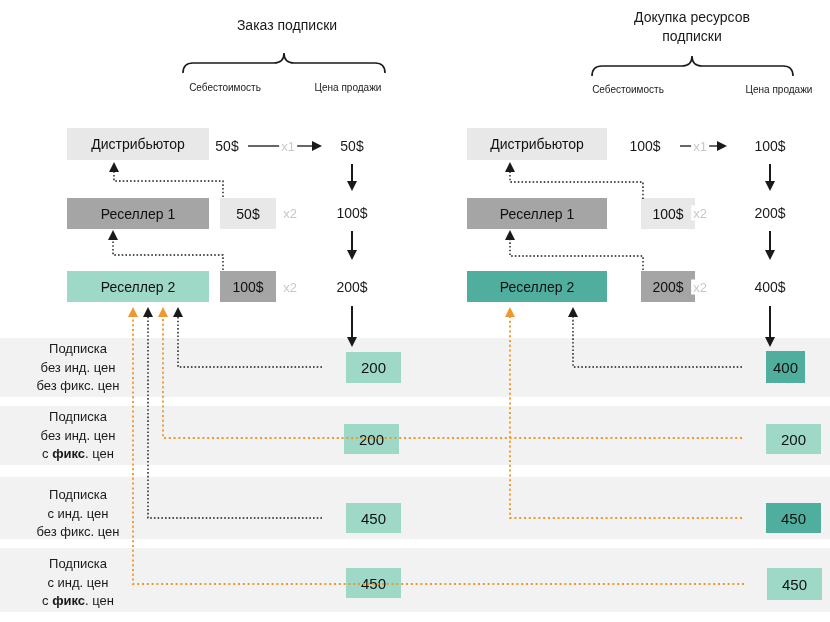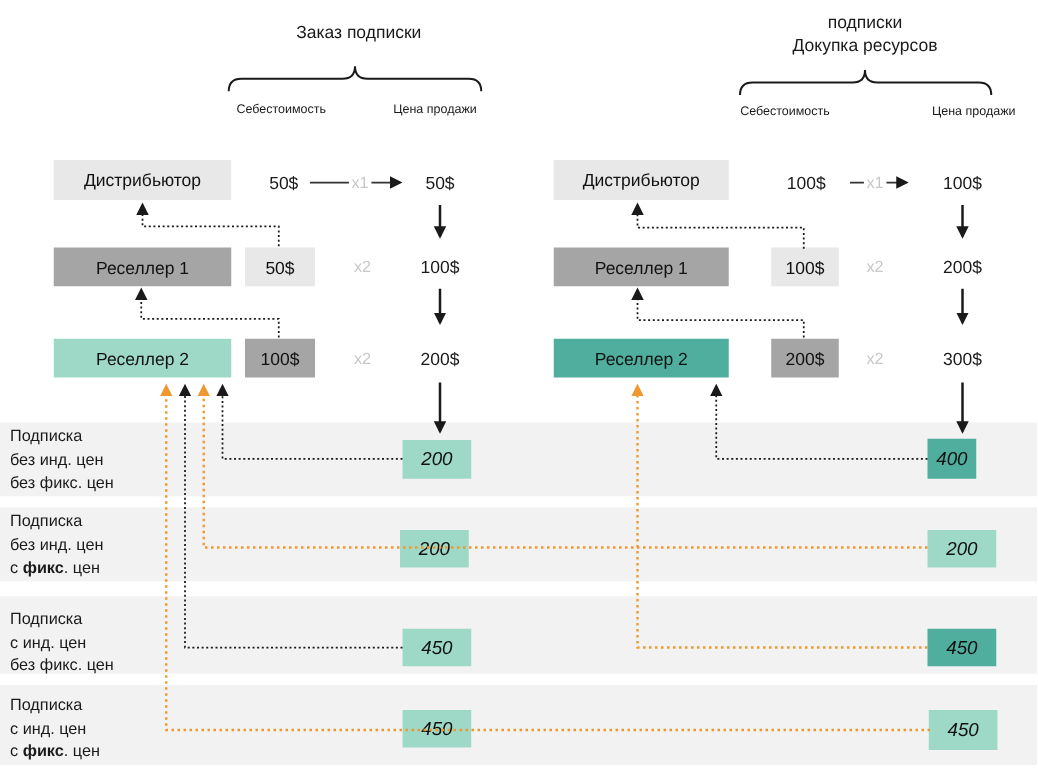--- a/index.html
+++ b/index.html
@@ -10,35 +10,35 @@
     --band:#f2f2f2;
     --orange:#ef982f;
     --ink:#1a1a1a;
     --mult-gray:#c8c8c8;
   }
   html,body{margin:0;padding:0;background:#fff;}
   body{font-family:"Liberation Sans", sans-serif;color:var(--ink);}
   .canvas{position:relative;width:830px;height:622px;background:#fff;overflow:hidden;}
   .band{position:absolute;left:0;width:830px;background:var(--band);z-index:0;}
   .box{position:absolute;display:flex;align-items:center;justify-content:center;
-       font-size:14px;color:#111;z-index:1;}
+       font-size:14px;color:#111;z-index:1;margin-left:24px;}
   .bg-lgray{background:var(--light-gray-box);}
   .bg-dgray{background:var(--dark-gray-box);}
   .bg-teal{background:var(--teal-light);}
   .bg-tealdark{background:var(--teal-dark);}
-  .val{font-size:15px;font-style:italic;}
+  .val{font-size:15px;}
   .txt{position:absolute;transform:translate(-50%,-50%);white-space:nowrap;
        font-size:14px;z-index:1;}
   .xmult{position:absolute;transform:translate(-50%,-50%);white-space:nowrap;
          font-size:13px;color:var(--mult-gray);z-index:3;background:#fff;padding:0 2px;}
   .sectitle{position:absolute;transform:translateX(-50%);text-align:center;
             font-size:14px;line-height:19px;z-index:1;}
   .collabel{position:absolute;transform:translateX(-50%);font-size:10px;
             white-space:nowrap;z-index:1;}
-  .rowlabel{position:absolute;left:8px;width:140px;text-align:left;
+  .rowlabel{position:absolute;left:8px;width:140px;text-align:center;
             font-size:13px;line-height:18.5px;z-index:1;}
   svg.overlay{position:absolute;left:0;top:0;z-index:2;pointer-events:none;}
   .ln-b{stroke:var(--ink);stroke-width:1.4;fill:none;stroke-dasharray:1.6 2.1;}
   .ln-o{stroke:var(--orange);stroke-width:1.9;fill:none;stroke-dasharray:2 2.8;}
   .ln-s{stroke:var(--ink);stroke-width:2;fill:none;}
   .ln-t{stroke:#333;stroke-width:1.4;fill:none;}
   .brace{stroke:var(--ink);stroke-width:1.6;fill:none;}
   .mk-b{fill:var(--ink);}
   .mk-o{fill:var(--orange);}
 </style>
@@ -47,22 +47,22 @@
 
 <div class="canvas">
 
   <div class="band" style="top:338px;height:59px"></div>
   <div class="band" style="top:406px;height:59px"></div>
   <div class="band" style="top:477px;height:62px"></div>
   <div class="band" style="top:548px;height:64px"></div>
 
   <div class="sectitle" style="left:287px;top:16px">Заказ подписки</div>
   <div class="sectitle" style="left:692px;top:8px">
+    <div>Докупка ресурсов</div>
     <div>подписки</div>
-    <div>Докупка ресурсов</div>
   </div>
 
   <div class="collabel" style="left:225px;top:82px">Себестоимость</div>
   <div class="collabel" style="left:348px;top:82px">Цена продажи</div>
   <div class="collabel" style="left:628px;top:84px">Себестоимость</div>
   <div class="collabel" style="left:779px;top:84px">Цена продажи</div>
 
   <div class="box bg-lgray" style="left:43px;top:128px;width:142px;height:32px">Дистрибьютор</div>
   <div class="box bg-dgray" style="left:43px;top:198px;width:142px;height:31px">Реселлер 1</div>
   <div class="box bg-teal" style="left:43px;top:271px;width:142px;height:31px">Реселлер 2</div>
@@ -81,21 +81,21 @@
   <div class="box bg-lgray" style="left:443px;top:128px;width:140px;height:32px">Дистрибьютор</div>
   <div class="box bg-dgray" style="left:443px;top:198px;width:140px;height:31px">Реселлер 1</div>
   <div class="box bg-tealdark" style="left:443px;top:271px;width:140px;height:31px">Реселлер 2</div>
 
   <div class="box bg-lgray" style="left:617px;top:198px;width:54px;height:31px">100$</div>
   <div class="box bg-dgray" style="left:617px;top:271px;width:54px;height:31px">200$</div>
 
   <span class="txt" style="left:645px;top:146px">100$</span>
   <span class="txt" style="left:770px;top:146px">100$</span>
   <span class="txt" style="left:770px;top:213px">200$</span>
-  <span class="txt" style="left:770px;top:287px">300$</span>
+  <span class="txt" style="left:770px;top:287px">400$</span>
   <span class="xmult" style="left:700px;top:146px">x1</span>
   <span class="xmult" style="left:700px;top:213px">x2</span>
   <span class="xmult" style="left:700px;top:287px">x2</span>
 
   <div class="rowlabel" style="top:340px">
     <div>Подписка</div>
     <div>без инд. цен</div>
     <div><span>без фикс. цен</span><b></b><span></span></div>
   </div>
   <div class="rowlabel" style="top:408px">

